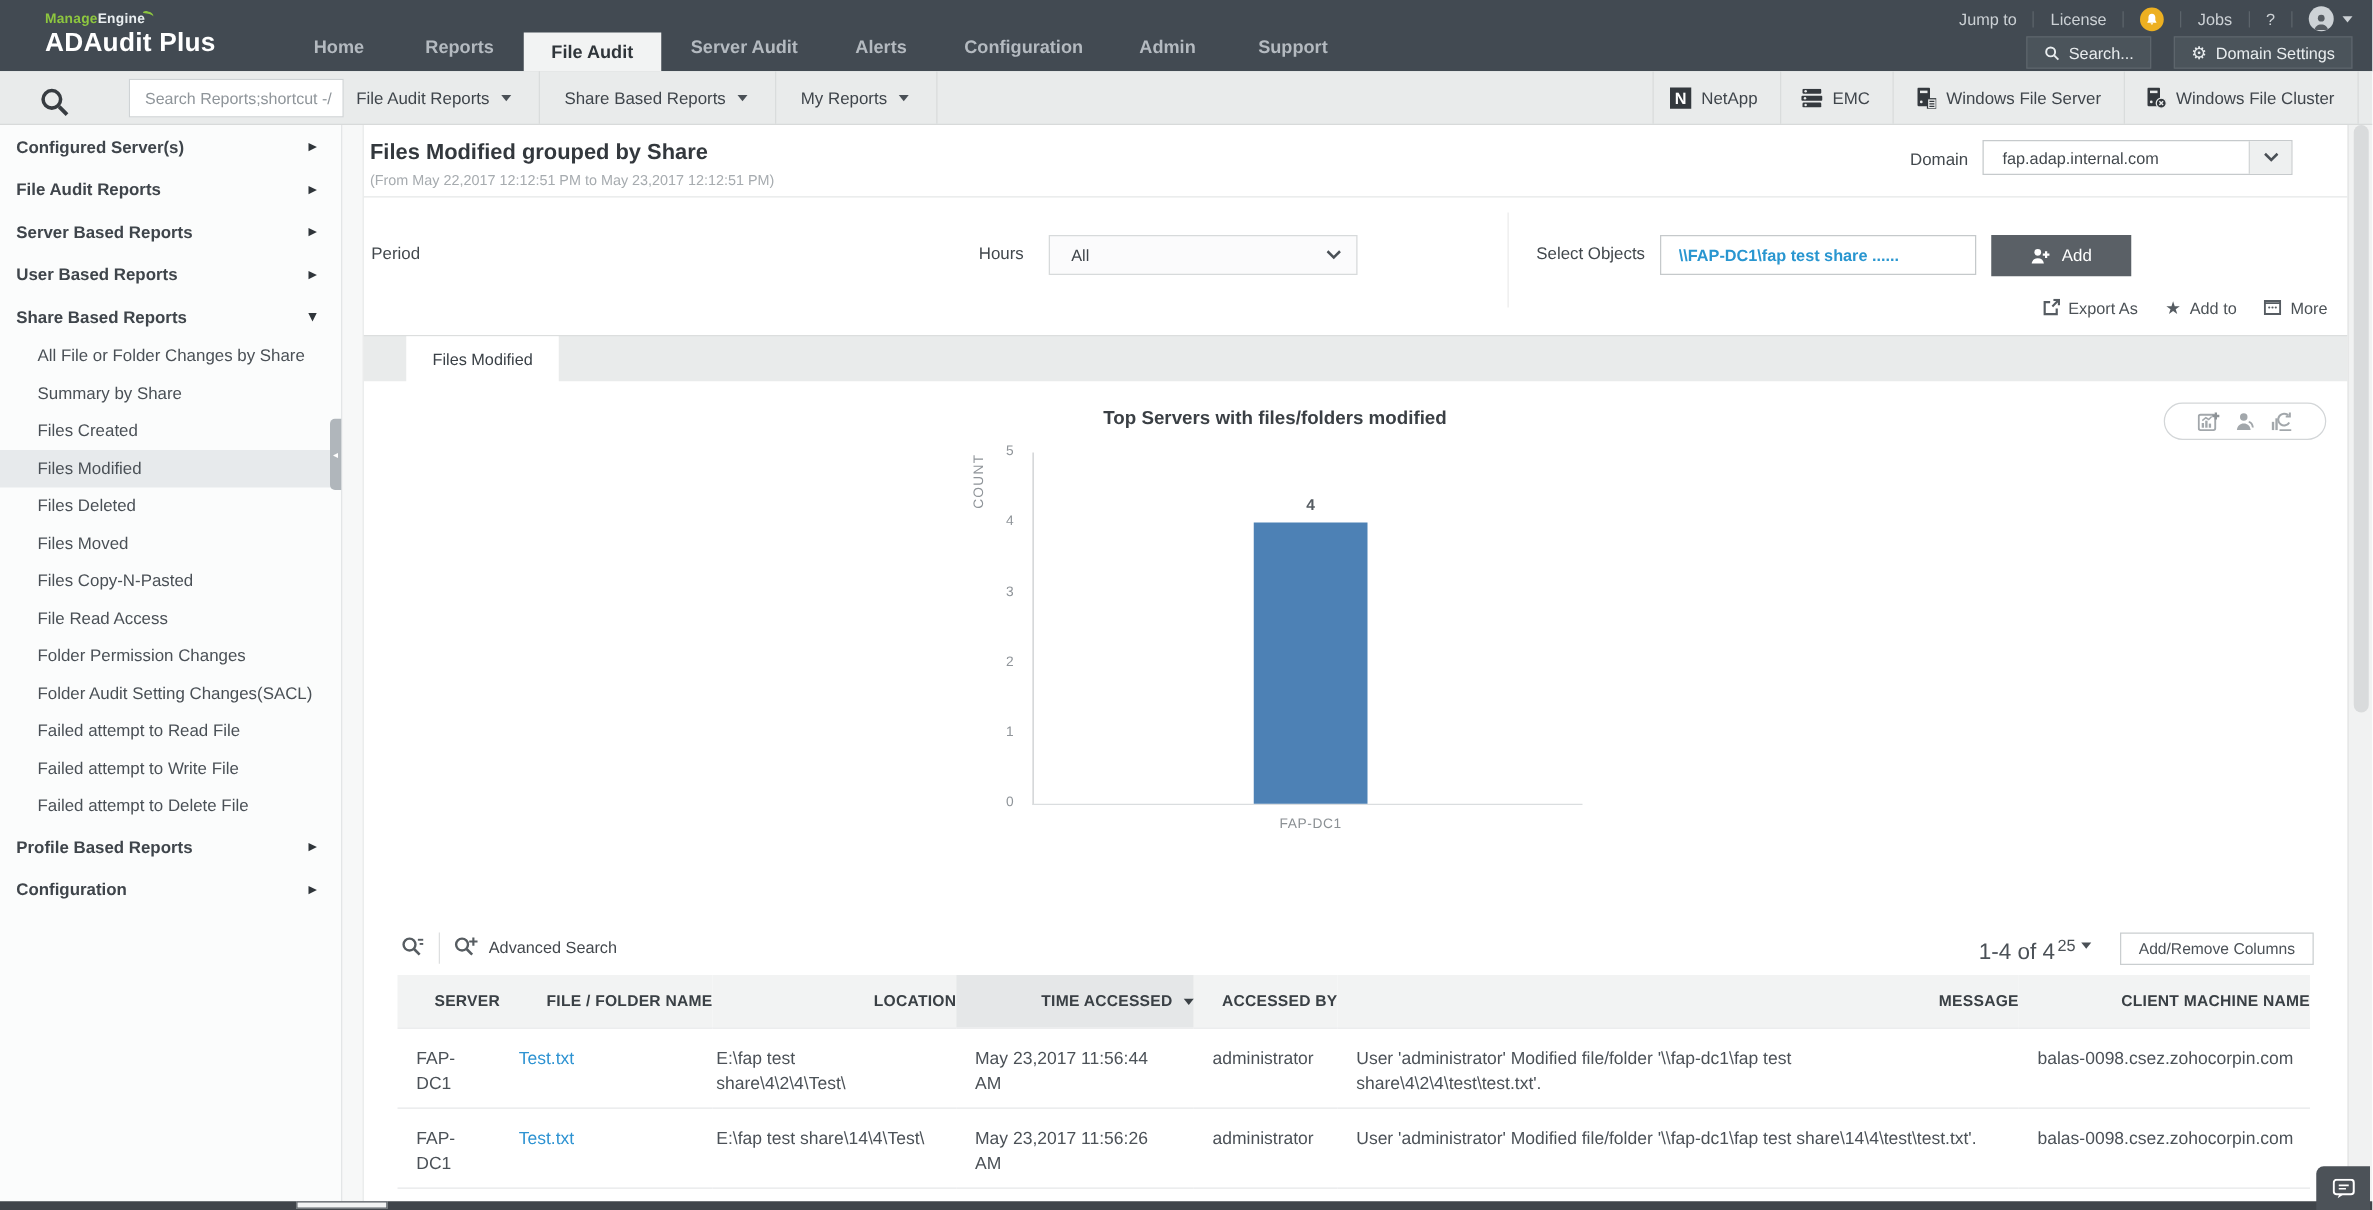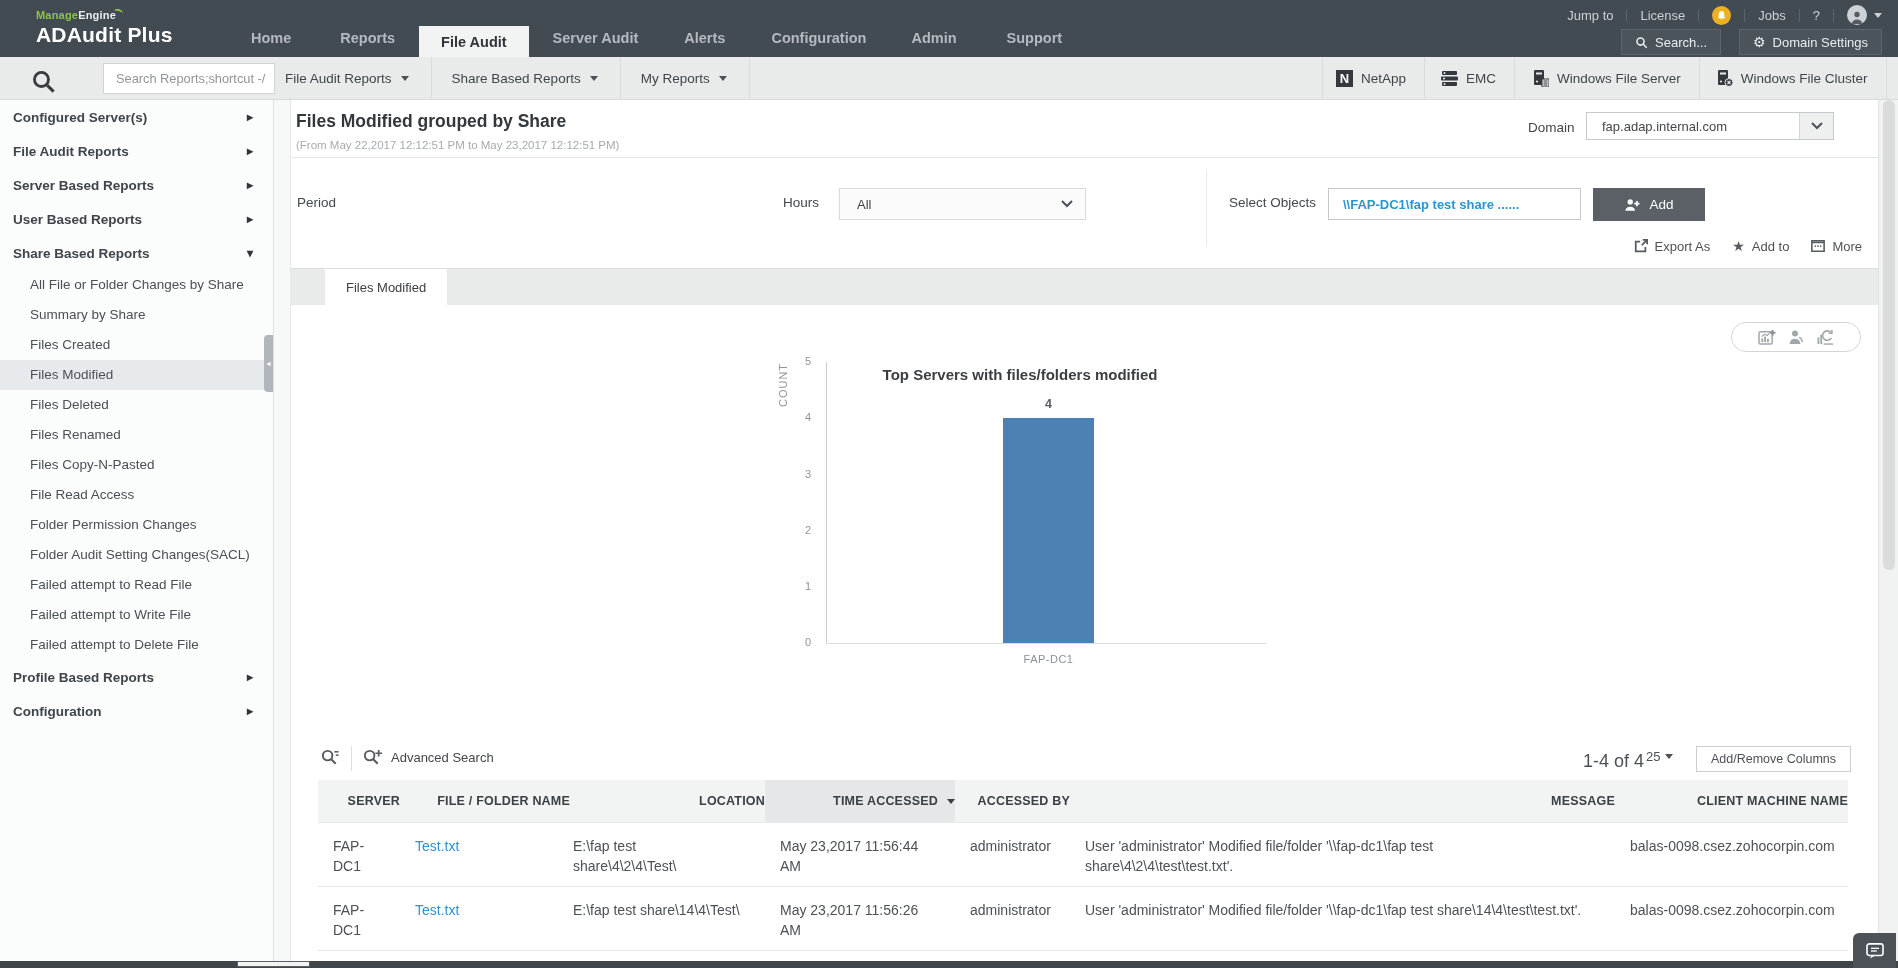--- a/index.html
+++ b/index.html
@@ -71,21 +71,21 @@
 .sel-input { position:absolute; left:1037px; top:30px; width:253px; height:32px; background:#fff; border:1px solid #c5c9cb; display:flex; align-items:center; padding-left:14px; font-size:13px; font-weight:700; color:#2996d0; }
 .add-btn { position:absolute; left:1302px; top:30px; width:112px; height:33px; background:#5a6066; color:#fff; font-size:13.5px; display:flex; align-items:center; justify-content:center; gap:9px; cursor:pointer; }
 .actions { position:absolute; right:16px; top:81px; display:flex; align-items:center; gap:22px; font-size:13px; color:#4c5257; }
 .action { display:flex; align-items:flex-start; gap:7px; cursor:pointer; }
 .star-glyph { color:#565c62; font-size:14px; line-height:1; }
 
 .tabstrip { position:relative; height:37px; background:#e9ebeb; border-top:1px solid #dcdede; }
 .tab-active { position:absolute; left:34px; top:0; height:37px; background:#fff; padding:0 21px; display:flex; align-items:center; font-size:13px; color:#3a4046; }
 
 .chart-panel { position:relative; height:432px; }
-.chart-title { position:absolute; left:729px; top:21px; transform:translateX(-50%); font-size:15px; font-weight:700; color:#3a3f44; white-space:nowrap;margin-top:40px; }
+.chart-title { position:absolute; left:729px; top:21px; transform:translateX(-50%); font-size:15px; font-weight:700; color:#3a3f44; white-space:nowrap; }
 .pill { position:absolute; left:1440px; top:17px; width:130px; height:30px; border:1px solid #d3d6d8; border-radius:15px; background:#fff; display:flex; align-items:center; justify-content:center; gap:12px; color:#a2a7ab; }
 .ylab { position:absolute; left:462px; top:74px; font-size:11px; letter-spacing:1px; color:#8f9499; transform:rotate(-90deg); transform-origin:center; width:60px; text-align:center; }
 .ytick { position:absolute; width:30px; text-align:right; font-size:11px; color:#8f9499; }
 .yaxis { position:absolute; left:535px; top:57px; width:1px; height:282px; background:#c9ccce; }
 .xaxis { position:absolute; left:535px; top:338px; width:440px; height:1px; background:#dadddf; }
 .bar { position:absolute; left:712px; top:113px; width:91px; height:225px; background:#4d81b5; }
 .bar-val { position:absolute; left:712px; top:92px; width:91px; text-align:center; font-size:12.5px; font-weight:700; color:#565c62; }
 .xlab { position:absolute; left:692px; top:348px; width:131px; text-align:center; font-size:11px; letter-spacing:.5px; color:#8b9094; }
 
 .adv-row { position:relative; height:43px; }
@@ -269,21 +269,21 @@
       </div>
     <div class="sgroup">
         <span>Share Based Reports</span>
         <span class="arr">▾</span>
       </div>
     <div class="sitem">All File or Folder Changes by Share</div>
     <div class="sitem">Summary by Share</div>
     <div class="sitem">Files Created</div>
     <div class="sitem selected">Files Modified</div>
     <div class="sitem">Files Deleted</div>
-    <div class="sitem">Files Renamed</div>
+    <div class="sitem">Files Moved</div>
     <div class="sitem">Files Copy-N-Pasted</div>
     <div class="sitem">File Read Access</div>
     <div class="sitem">Folder Permission Changes</div>
     <div class="sitem">Folder Audit Setting Changes(SACL)</div>
     <div class="sitem">Failed attempt to Read File</div>
     <div class="sitem">Failed attempt to Write File</div>
     <div class="sitem">Failed attempt to Delete File</div>
     <div class="sgroup">
         <span>Profile Based Reports</span>
         <span class="arr">▸</span>

